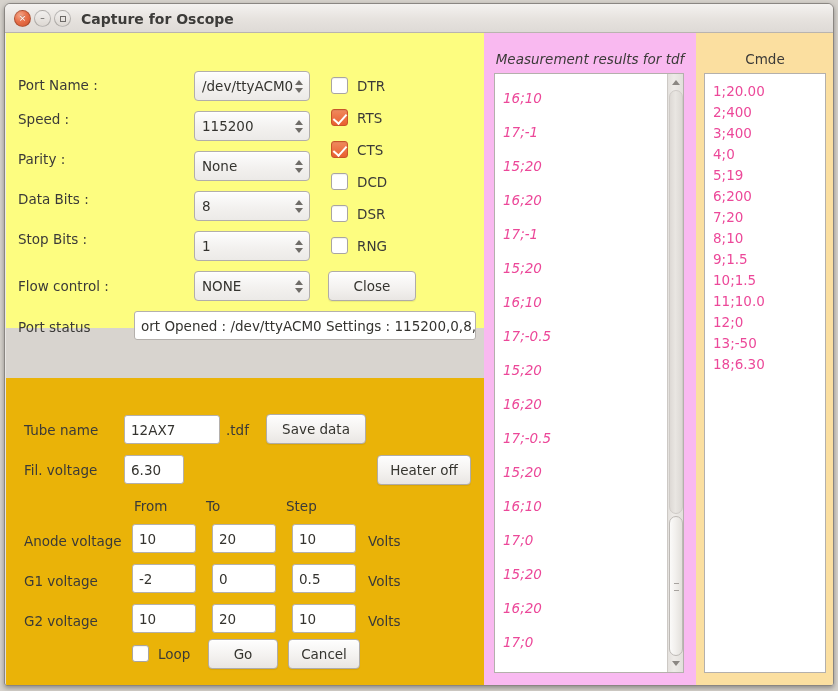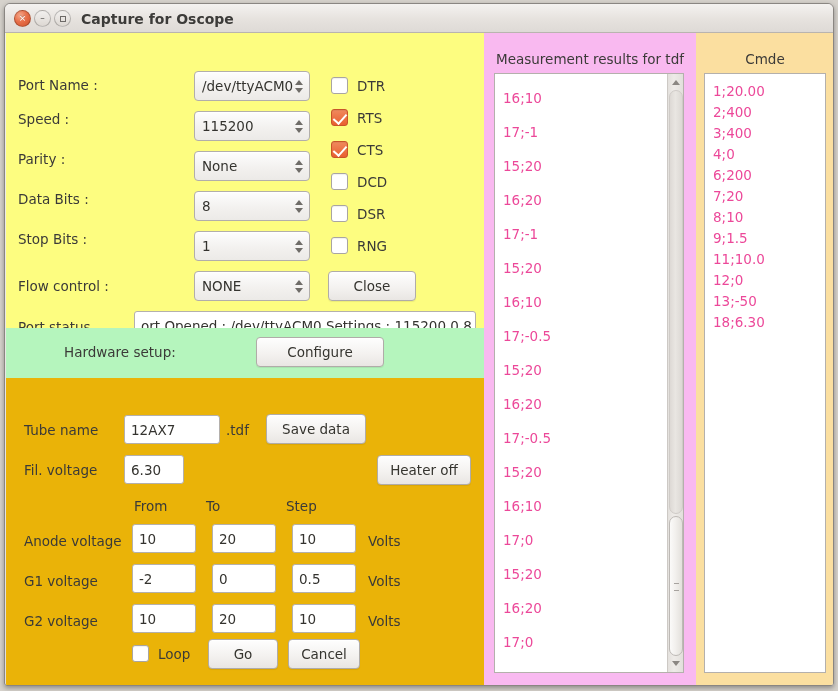--- a/index.html
+++ b/index.html
@@ -55,21 +55,21 @@
   
   .content {
     position: absolute; left: 1px; top: 29px;
     width: 828px; height: 653px;
     background: #d8d4cf;
   }
   .panel { position: absolute; }
   #yellow { left: 0;   top: 0;   width: 478px; height: 295px; background: #fdfd80; }
   #green  { left: 0;   top: 295px; width: 478px; height: 50px;  background: #b5f5bd; }
   #cyan   { left: 0;   top: 345px; width: 478px; height: 308px; background: #eab308; }
-  #pink   { left: 478px; top: 0; width: 212px; height: 653px; background: #f9b9f0; }
+  #pink   { left: 478px; top: 0; width: 212px; height: 653px; background: #f9b9f0; font-style: italic; }
   #cream  { left: 690px; top: 0; width: 138px; height: 653px; background: #fbdfa0; }
 
   
   .lbl { position: absolute; font-size: 13.5px; color: #3b3a38; white-space: nowrap; }
 
   .spin {
     position: absolute; height: 30px;
     background: linear-gradient(180deg,#fdfdfd 0%, #f2f0ee 60%, #eceae7 100%);
     border: 1px solid #b2aeaa;
     border-radius: 4px;
@@ -288,24 +288,20 @@
           <span class="cbox"></span>
           <span class="cblbl">RNG</span>
         </div>
 
         <div class="btn" style="left:322px; top:238px; width:88px;">Close</div>
 
         <div class="lbl" style="left:12px; top:286px;">Port status</div>
         <div class="txt" style="left:128px; top:278px; width:342px;">ort Opened : /dev/ttyACM0 Settings : 115200,0,8,1</div>
       </div>
 
-      <div class="panel" id="green">
-        <div class="lbl" style="left:58px; top:16px;">Hardware setup:</div>
-        <div class="btn" style="left:250px; top:9px; width:128px;">Configure</div>
-      </div>
 
       <div class="panel" id="cyan">
 
         <div class="lbl" style="left:18px; top:44px;">Tube name</div>
         <div class="txt" style="left:118px; top:37px; width:96px;">12AX7</div>
         <div class="lbl" style="left:220px; top:44px;">.tdf</div>
         <div class="btn" style="left:260px; top:36px; width:100px;text-align:center;">Save data</div>
 
         <div class="lbl" style="left:18px; top:84px;">Fil. voltage</div>
         <div class="txt" style="left:118px; top:77px; width:60px;">6.30</div>
@@ -377,24 +373,26 @@
       </div>
 
       <div class="panel" id="cream">
         <div class="ptitle" style="top:18px;">Cmde</div>
         <div class="listbox" style="left:8px; top:40px; width:122px; height:600px;">
           <div class="listinner" id="cmde-list" style="right:0;">
               <div class="row">1;20.00</div>
               <div class="row">2;400</div>
               <div class="row">3;400</div>
               <div class="row">4;0</div>
+              <div class="row">5;19</div>
               <div class="row">6;200</div>
               <div class="row">7;20</div>
               <div class="row">8;10</div>
               <div class="row">9;1.5</div>
+              <div class="row">10;1.5</div>
               <div class="row">11;10.0</div>
               <div class="row">12;0</div>
               <div class="row">13;-50</div>
               <div class="row">18;6.30</div>
             </div>
         </div>
       </div>
 
     </div>
   </div>

